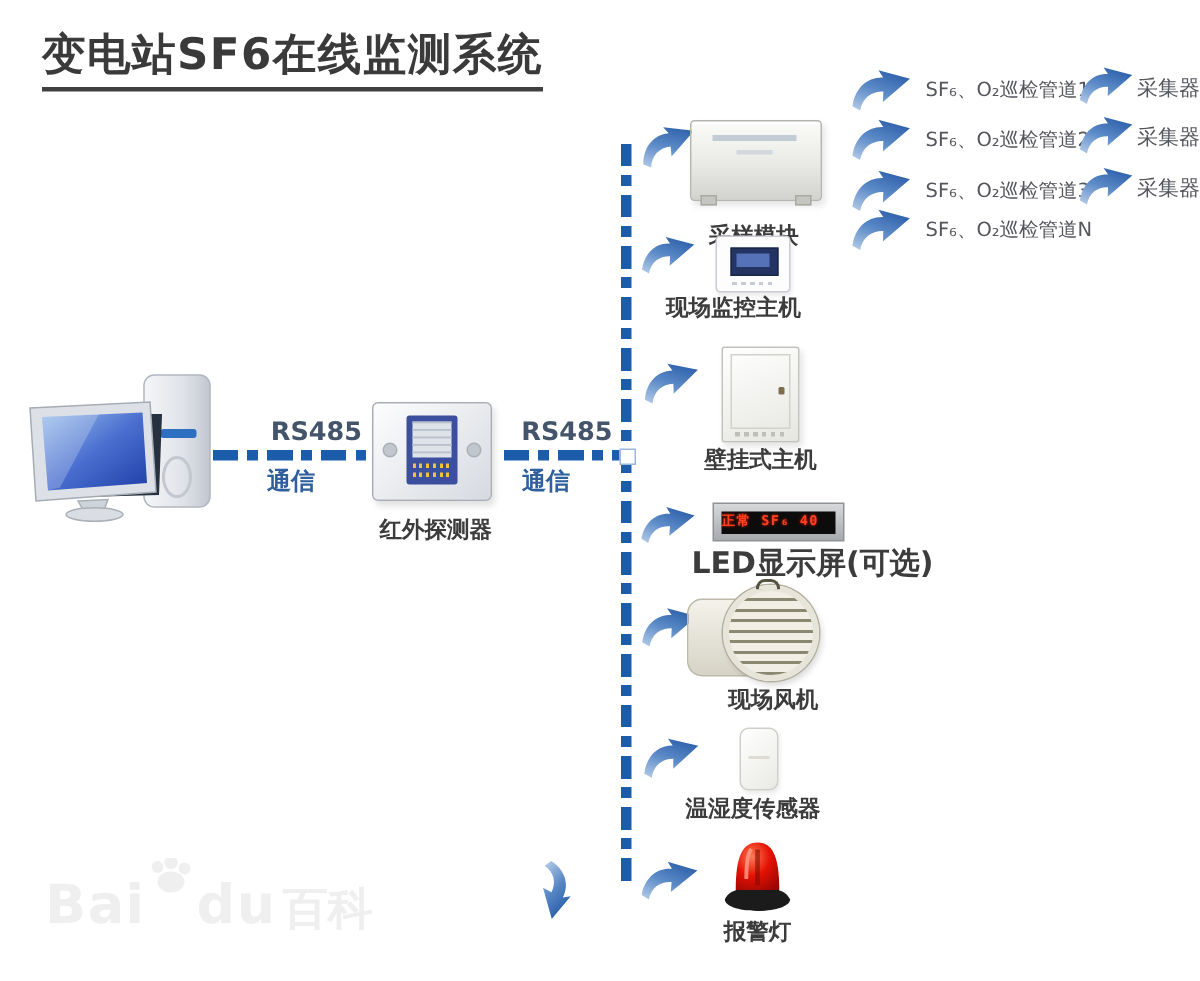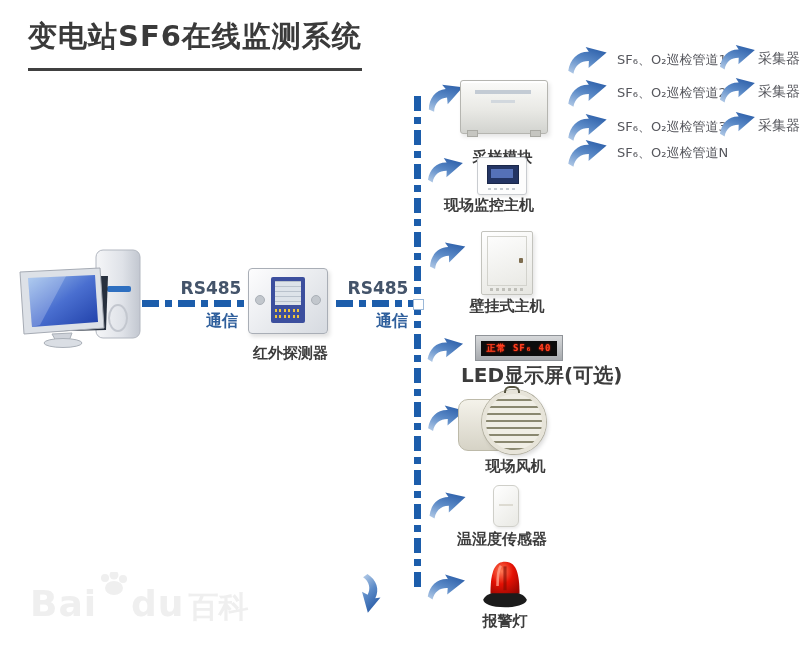--- a/index.html
+++ b/index.html
@@ -4,26 +4,26 @@
 <style>
   :root{
     --blue:#1c5dab; --title:#3a3a3a; --label:#3c3c3c; --pipe:#55565c;
     --rs485:#44546a; --comm:#2f5f9c;
   }
   html,body{margin:0;padding:0;background:#fff;}
   .canvas{position:relative;width:800px;height:654px;background:#fff;overflow:hidden;
     font-family:"DejaVu Sans","Liberation Sans",sans-serif;}
   .abs{position:absolute;}
   .title{left:28px;top:20px;font-size:29px;font-weight:bold;color:var(--title);
-    letter-spacing:1px;border-bottom:3px solid #404040;padding-bottom:15px;line-height:1.15;}
+    letter-spacing:1px;border-bottom:3px solid #404040;padding-bottom:5px;line-height:1.15;}
   .dash-h{height:7px;background:repeating-linear-gradient(90deg,var(--blue) 0 17px,transparent 17px 23px,var(--blue) 23px 30px,transparent 30px 36px);}
   .dash-v{width:7px;background:repeating-linear-gradient(180deg,var(--blue) 0 15px,transparent 15px 21px,var(--blue) 21px 28px,transparent 28px 34px);}
   .junction{width:9px;height:9px;background:#fff;border:1px solid #9bb8d8;}
   .link-proto{font-size:17px;font-weight:bold;color:var(--rs485);text-align:center;}
-  .link-type{font-size:16px;font-weight:bold;color:var(--comm);text-align:right;}
+  .link-type{font-size:16px;font-weight:bold;color:var(--comm);text-align:left;}
   .dev-label{font-size:15px;font-weight:bold;color:var(--label);text-align:center;white-space:nowrap;}
   .pipe-label{font-size:13px;color:var(--pipe);white-space:nowrap;}
   .collector{font-size:14px;color:var(--pipe);font-weight:normal;white-space:nowrap;}
   .arrow-svg{overflow:visible;}
   
   .wallhost{width:78px;height:64px;background:linear-gradient(135deg,#fdfdfe,#d6dae0);
     border:1px solid #a9aeb6;border-radius:4px;box-shadow:2px 3px 4px rgba(0,0,0,.12);}
   .wallhost .screenframe{position:absolute;left:22px;top:8px;width:34px;height:46px;background:#3c4f9e;border-radius:2px;}
   .wallhost .screen{position:absolute;left:4px;top:4px;width:26px;height:24px;background:#dde3e9;
     background-image:linear-gradient(#b9c2cc 1px,transparent 1px);background-size:100% 5px;}
@@ -46,21 +46,21 @@
   .fanctrl{width:50px;height:62px;background:linear-gradient(160deg,#ffffff,#e6e6e1);
     border:1px solid #c3c3bd;border-radius:2px;box-shadow:2px 3px 4px rgba(0,0,0,.10);}
   .fanctrl .door{position:absolute;left:5px;top:4px;width:38px;height:48px;border:1px solid #d2d2cc;background:linear-gradient(160deg,#fbfbf9,#ececе7);}
   .fanctrl .handle{position:absolute;right:9px;top:26px;width:4px;height:5px;background:#7d6c4e;border-radius:1px;}
   .fanctrl .vents{position:absolute;left:8px;bottom:3px;width:34px;height:3px;
     background:repeating-linear-gradient(90deg,#bfbfb9 0 3px,transparent 3px 6px);}
   
   .led{width:86px;height:24px;background:linear-gradient(180deg,#d6d8da,#a7aaae);border:1px solid #8f9398;
     display:flex;align-items:center;justify-content:center;}
   .led-screen{width:76px;height:15px;background:#0c0c0c;color:#ff4020;font-size:9px;font-weight:bold;
-    letter-spacing:1px;text-align:center;line-height:15px;font-family:"DejaVu Sans Mono",monospace;
+    letter-spacing:1px;line-height:15px;font-family:"DejaVu Sans Mono",monospace;
     overflow:hidden;text-shadow:0 0 2px #ff2000;}
   
   .fan{width:92px;height:66px;}
   .fan .body{position:absolute;left:2px;top:9px;width:56px;height:50px;background:linear-gradient(180deg,#f4f2ea,#d6d3c6);
     border:1px solid #bdbaa9;border-radius:10px 0 0 10px;}
   .fan .face{position:absolute;right:2px;top:0px;width:64px;height:64px;border-radius:50%;
     background:repeating-linear-gradient(180deg,#f0eee5 0 5px,#8a8870 5px 7px);
     border:4px solid #e7e4d9;box-shadow:0 0 0 1px #b3b0a0,2px 3px 4px rgba(0,0,0,.15);box-sizing:border-box;}
   .fan .hook{position:absolute;right:28px;top:-4px;width:12px;height:5px;border:2px solid #55533f;border-bottom:none;border-radius:6px 6px 0 0;}
   

